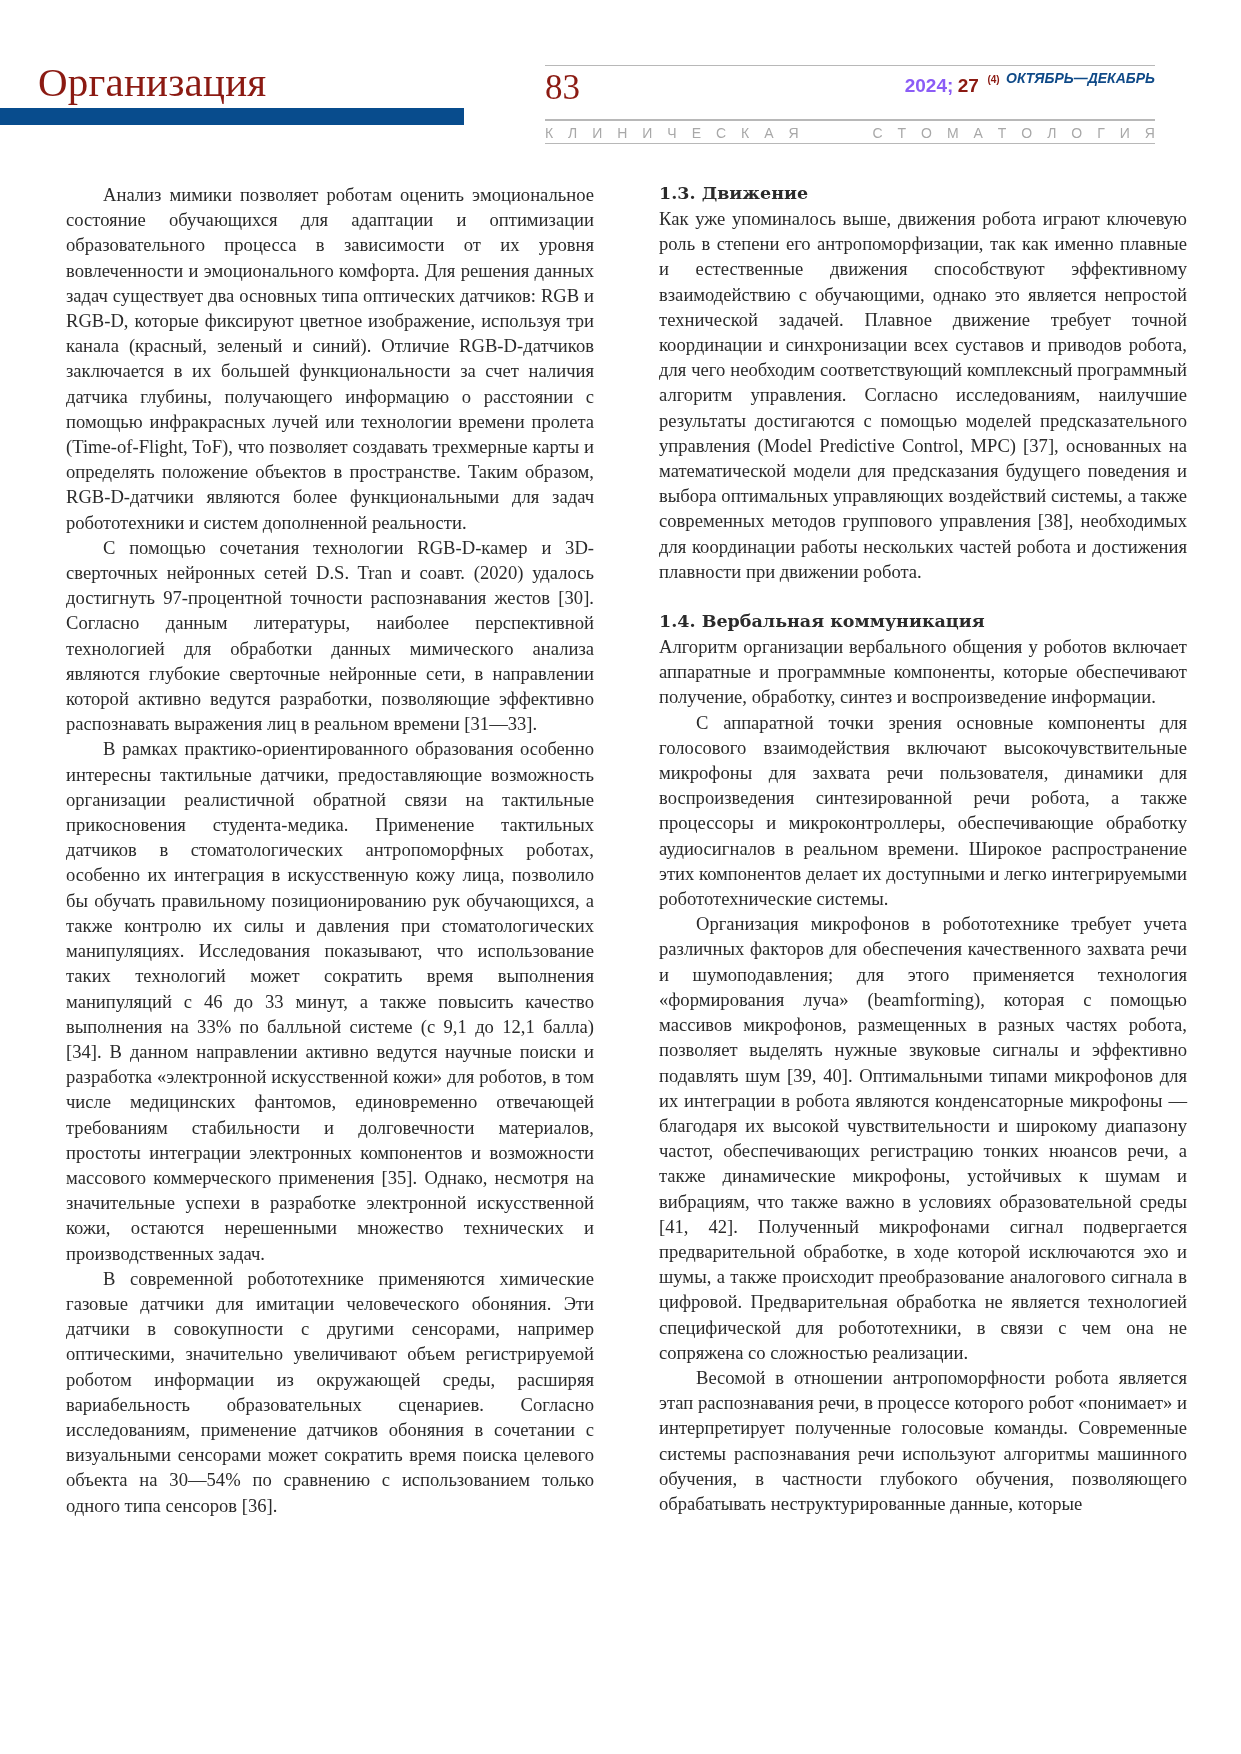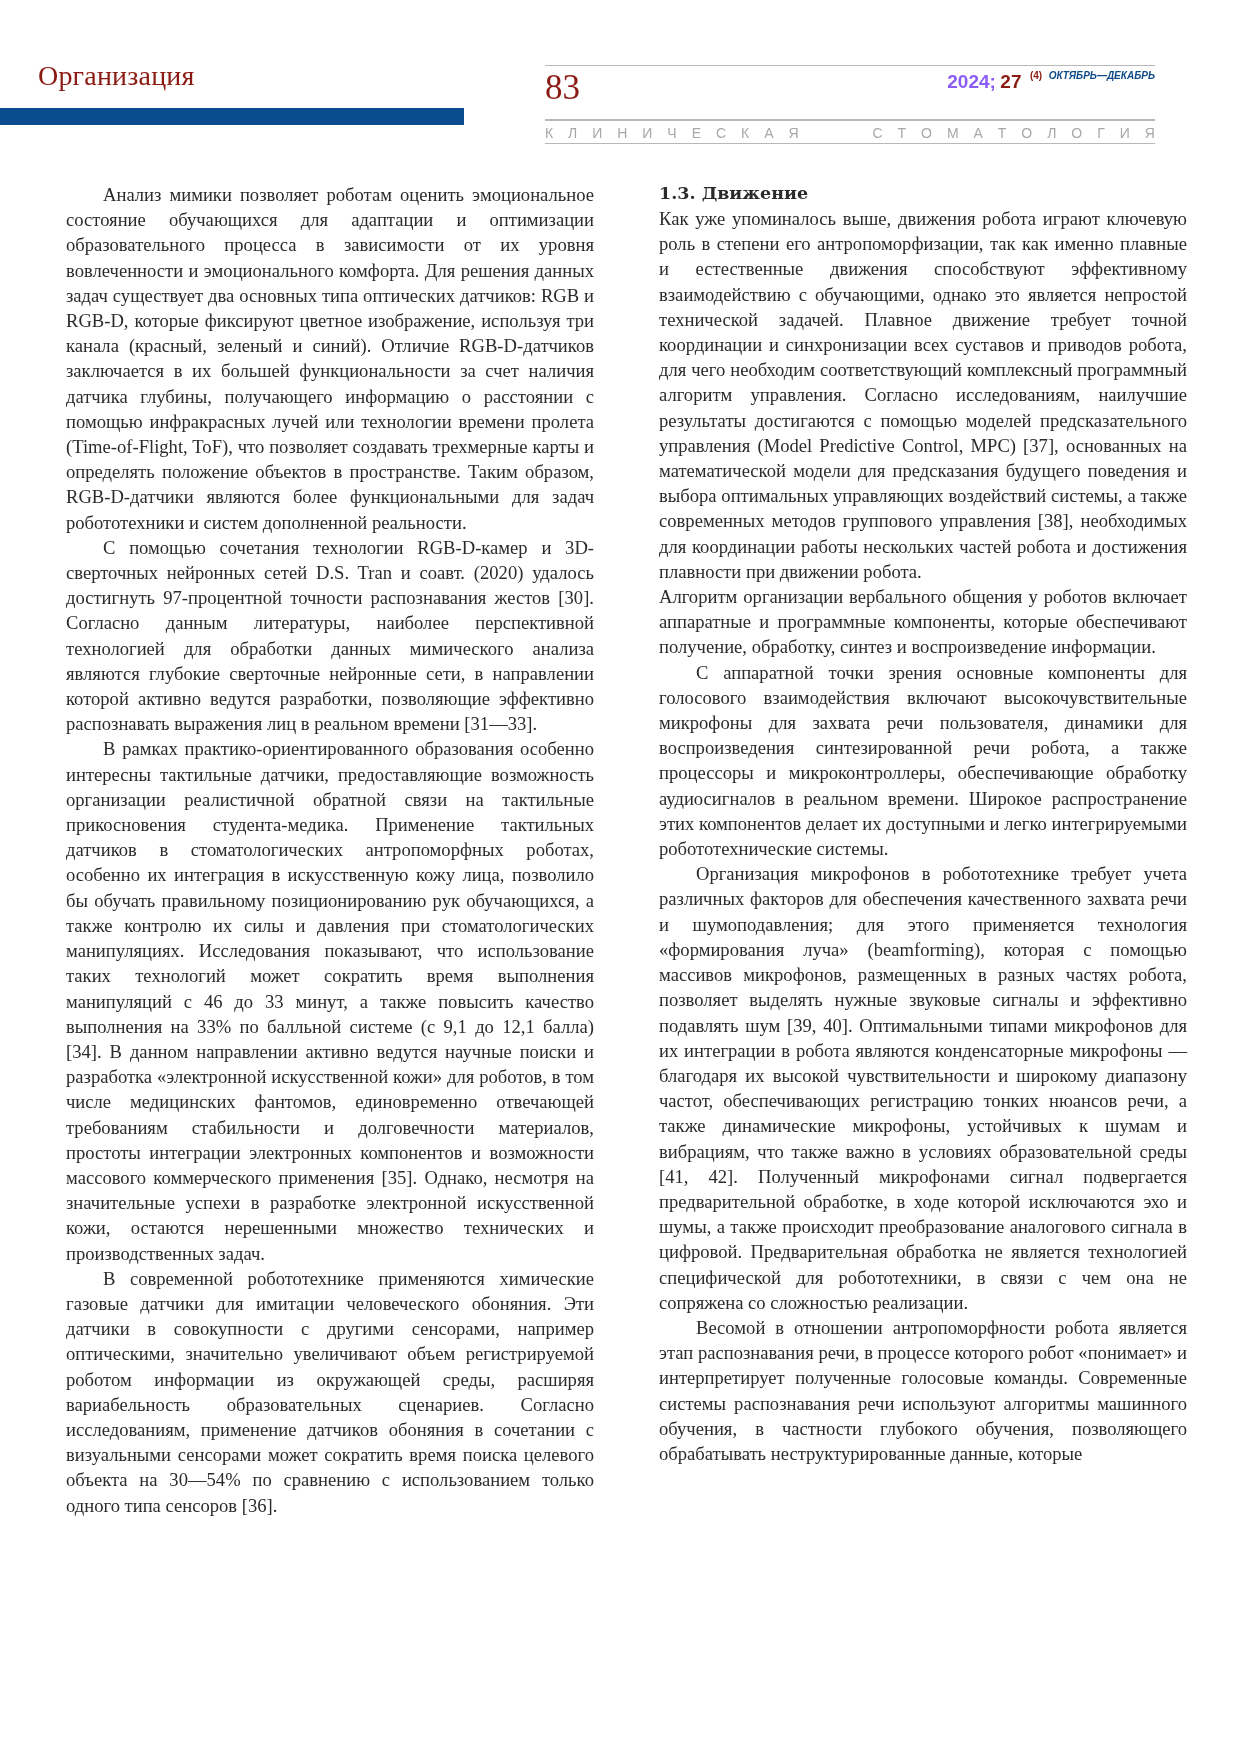--- a/index.html
+++ b/index.html
@@ -1,31 +1,31 @@
 <!DOCTYPE html>
 <html><head>
 <meta charset="utf-8">
 <style>
   html, body { margin: 0; padding: 0; background: #ffffff; }
   body { width: 1241px; height: 1754px; position: relative; overflow: hidden; font-family: "DejaVu Serif", serif; color: #2a2a2a; }
 
-  .section-title { position: absolute; left: 38px; top: 62px; font-family: "Liberation Serif", serif; font-size: 28px; color: #8b1a12; letter-spacing: 0.2px; line-height: 1; }
+  .section-title { position: absolute; left: 38px; top: 62px; font-family: "Liberation Serif", serif; font-size: 41px; color: #8b1a12; letter-spacing: 0.2px; line-height: 1; }
   .section-bar { position: absolute; left: 0; top: 108px; width: 464px; height: 17px; background: #084c8d; }
 
   .rule { position: absolute; left: 545px; width: 610px; height: 1px; background: #b8b8b8; }
   .rule.r1 { top: 65px; }
   .rule.r2 { top: 119px; height: 2px; }
   .rule.r3 { top: 143px; }
 
   .page-number { position: absolute; left: 545px; top: 70px; font-family: "Liberation Serif", serif; font-size: 35px; color: #8b1a12; line-height: 1; }
   .issue { position: absolute; right: 86px; top: 71px; font-family: "Liberation Sans", sans-serif; line-height: 1; white-space: nowrap; }
   .issue .year { font-weight: bold; font-size: 19px; color: #8b5cf6; }
   .issue .vol { font-weight: bold; font-size: 19px; color: #8b1a12; text-align: right; }
   .issue .num { font-weight: bold; font-size: 10px; color: #8b1a12; vertical-align: 9px; margin-left: 4px; }
-  .issue .months { font-weight: bold; font-style: italic; font-size: 10px; color: #0f4a88; vertical-align: 9px; margin-left: 2px; }
+  .issue .months { font-weight: bold; font-style: italic; font-size: 14px; color: #0f4a88; vertical-align: 9px; margin-left: 2px; }
 
   .journal-name { position: absolute; left: 545px; top: 125px; width: 610px; display: flex; justify-content: space-between; font-family: "Liberation Sans", sans-serif; font-size: 14px; color: #a8a8a8; letter-spacing: 0; }
   .journal-name span { display: inline-block; }
   .journal-name .gap { width: 44px; }
 
   .col { position: absolute; top: 182px; width: 528px; font-family: "Liberation Serif", serif; font-size: 18.6px; line-height: 25.2px; color: #2b2b2b; text-align: justify; hyphens: manual; }
   .col-left { left: 66px; }
   .col-right { left: 627px; top: 181px; margin-left: 32px; }
   .col p { margin: 0; text-indent: 37px; }
   .col p.noindent { text-indent: 0; }
@@ -79,17 +79,18 @@
   <p>Анализ мимики позволяет роботам оценить эмоциональное состояние обучающихся для адаптации и оптимизации образовательного процесса в зависимости от их уровня вовлеченности и эмоционального комфорта. Для решения данных задач существует два основных типа оптических датчиков: RGB и RGB-D, которые фиксируют цветное изображение, используя три канала (красный, зеленый и синий). Отличие RGB-D-датчиков заключается в их большей функциональности за счет наличия датчика глубины, получающего информацию о расстоянии с помощью инфракрасных лучей или технологии времени пролета (Time-of-Flight, ToF), что позволяет создавать трехмерные карты и определять положение объектов в пространстве. Таким образом, RGB-D-датчики являются более функциональными для задач робототехники и систем дополненной реальности.</p>
   <p>С помощью сочетания технологии RGB-D-камер и 3D-сверточных нейронных сетей D.S. Tran и соавт. (2020) удалось достигнуть 97-процентной точности распознавания жестов [30]. Согласно данным литературы, наиболее перспективной технологией для обработки данных мимического анализа являются глубокие сверточные нейронные сети, в направлении которой активно ведутся разработки, позволяющие эффективно распознавать выражения лиц в реальном времени [31—33].</p>
   <p>В рамках практико-ориентированного образования особенно интересны тактильные датчики, предоставляющие возможность организации реалистичной обратной связи на тактильные прикосновения студента-медика. Применение тактильных датчиков в стоматологических антропоморфных роботах, особенно их интеграция в искусственную кожу лица, позволило бы обучать правильному позиционированию рук обучающихся, а также контролю их силы и давления при стоматологических манипуляциях. Исследования показывают, что использование таких технологий может сократить время выполнения манипуляций с 46 до 33 минут, а также повысить качество выполнения на 33% по балльной системе (с 9,1 до 12,1 балла) [34]. В данном направлении активно ведутся научные поиски и разработка «электронной искусственной кожи» для роботов, в том числе медицинских фантомов, единовременно отвечающей требованиям стабильности и долговечности материалов, простоты интеграции электронных компонентов и возможности массового коммерческого применения [35]. Однако, несмотря на значительные успехи в разработке электронной искусственной кожи, остаются нерешенными множество технических и производственных задач.</p>
   <p>В современной робототехнике применяются химические газовые датчики для имитации человеческого обоняния. Эти датчики в совокупности с другими сенсорами, например оптическими, значительно увеличивают объем регистрируемой роботом информации из окружающей среды, расширяя вариабельность образовательных сценариев. Согласно исследованиям, применение датчиков обоняния в сочетании с визуальными сенсорами может сократить время поиска целевого объекта на 30—54% по сравнению с использованием только одного типа сенсоров [36].</p>
 </div>
 
 <div class="col col-right">
   <h3>1.3. Движение</h3>
   <p class="noindent">Как уже упоминалось выше, движения робота играют ключевую роль в степени его антропоморфизации, так как именно плавные и естественные движения способствуют эффективному взаимодействию с обучающими, однако это является непростой технической задачей. Плавное движение требует точной координации и синхронизации всех суставов и приводов робота, для чего необходим соответствующий комплексный программный алгоритм управления. Согласно исследованиям, наилучшие результаты достигаются с помощью моделей предсказательного управления (Model Predictive Control, MPC) [37], основанных на математической модели для предсказания будущего поведения и выбора оптимальных управляющих воздействий системы, а также современных методов группового управления [38], необходимых для координации работы нескольких частей робота и достижения плавности при движении робота.</p>
 
+  <h3 class="spaced">1.4. Вербальная коммуникация</h3>
   <p class="noindent">Алгоритм организации вербального общения у роботов включает аппаратные и программные компоненты, которые обеспечивают получение, обработку, синтез и воспроизведение информации.</p>
   <p>С аппаратной точки зрения основные компоненты для голосового взаимодействия включают высокочувствительные микрофоны для захвата речи пользователя, динамики для воспроизведения синтезированной речи робота, а также процессоры и микроконтроллеры, обеспечивающие обработку аудиосигналов в реальном времени. Широкое распространение этих компонентов делает их доступными и легко интегрируемыми робототехнические системы.</p>
   <p>Организация микрофонов в робототехнике требует учета различных факторов для обеспечения качественного захвата речи и шумоподавления; для этого применяется технология «формирования луча» (beamforming), которая с помощью массивов микрофонов, размещенных в разных частях робота, позволяет выделять нужные звуковые сигналы и эффективно подавлять шум [39, 40]. Оптимальными типами микрофонов для их интеграции в робота являются конденсаторные микрофоны — благодаря их высокой чувствительности и широкому диапазону частот, обеспечивающих регистрацию тонких нюансов речи, а также динамические микрофоны, устойчивых к шумам и вибрациям, что также важно в условиях образовательной среды [41, 42]. Полученный микрофонами сигнал подвергается предварительной обработке, в ходе которой исключаются эхо и шумы, а также происходит преобразование аналогового сигнала в цифровой. Предварительная обработка не является технологией специфической для робототехники, в связи с чем она не сопряжена со сложностью реализации.</p>
   <p>Весомой в отношении антропоморфности робота является этап распознавания речи, в процессе которого робот «понимает» и интерпретирует полученные голосовые команды. Современные системы распознавания речи используют алгоритмы машинного обучения, в частности глубокого обучения, позволяющего обрабатывать неструктурированные данные, которые</p>
 </div>
 
 </body></html>

